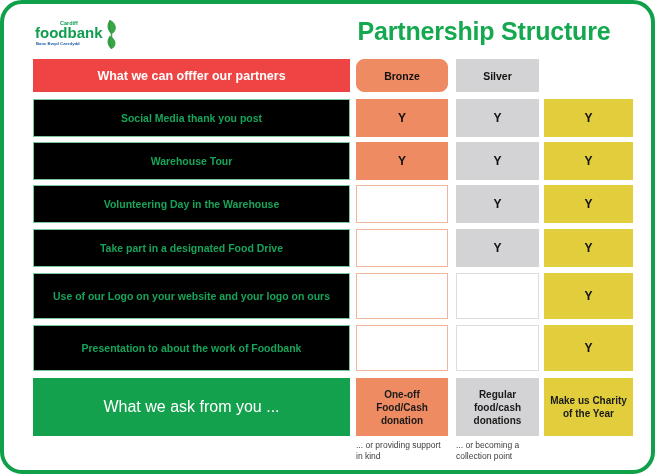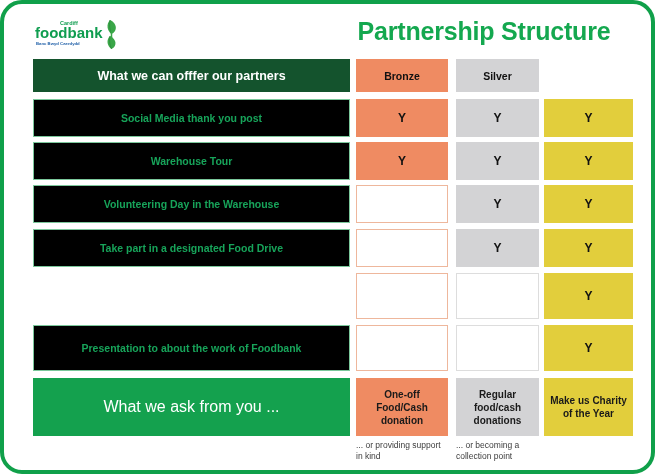--- a/index.html
+++ b/index.html
@@ -46,21 +46,21 @@
     border:1.5px solid #7bc79b;
     background:#000000;
     color:#17a45a;
     font-size:10.5px;font-weight:bold;
     display:flex;align-items:center;justify-content:center;
     text-align:center;
     padding:0 6px;
   }
   .lbl-head{
     left:29px;width:317px;
-    background:#14532d;border:none;
+    background:#ef4444;border:none;
     color:#ffffff;font-size:12.5px;font-weight:bold;
     display:flex;align-items:center;justify-content:center;
     text-align:center;
   }
   .lbl-foot{
     left:29px;width:317px;
     background:#14a14e;border:none;
     color:#ffffff;font-size:16px;font-weight:normal;
     display:flex;align-items:center;justify-content:center;
     text-align:center;
@@ -122,21 +122,21 @@
         <path d="M155 18 L155 58" stroke="#3aa648" stroke-width="3" fill="none"></path>
       </svg>
     </div>
 
     <div id="page-title">Partnership Structure</div>
   </div>
 
   <div id="grid">
 
     <div class="cell lbl-head" style="top:55px;height:33px;">What we can offfer our partners</div>
-    <div class="cell col-b fill-b tier tier-head" style="top:55px;height:33px;">Bronze</div>
+    <div class="cell col-b fill-b tier tier-head" style="top:55px;height:33px;border-radius:8px;">Bronze</div>
     <div class="cell col-s fill-s tier tier-head" style="top:55px;height:33px;">Silver</div>
 
     <div class="cell lbl" style="top:95px;height:38px;">Social Media thank you post</div>
     <div class="cell col-b fill-b tier yv" style="top:95px;height:38px;">Y</div>
     <div class="cell col-s fill-s tier yv" style="top:95px;height:38px;">Y</div>
     <div class="cell col-g fill-g tier yv" style="top:95px;height:38px;">Y</div>
 
     <div class="cell lbl" style="top:138px;height:38px;">Warehouse Tour</div>
     <div class="cell col-b fill-b tier yv" style="top:138px;height:38px;">Y</div>
     <div class="cell col-s fill-s tier yv" style="top:138px;height:38px;">Y</div>
@@ -145,20 +145,21 @@
     <div class="cell lbl" style="top:181px;height:38px;">Volunteering Day in the Warehouse</div>
     <div class="cell col-b empty-b tier yv" style="top:181px;height:38px;"></div>
     <div class="cell col-s fill-s tier yv" style="top:181px;height:38px;">Y</div>
     <div class="cell col-g fill-g tier yv" style="top:181px;height:38px;">Y</div>
 
     <div class="cell lbl" style="top:225px;height:38px;">Take part in a designated Food Drive</div>
     <div class="cell col-b empty-b tier yv" style="top:225px;height:38px;"></div>
     <div class="cell col-s fill-s tier yv" style="top:225px;height:38px;">Y</div>
     <div class="cell col-g fill-g tier yv" style="top:225px;height:38px;">Y</div>
 
+    <div class="cell lbl" style="top:269px;height:46px;">Use of our Logo on your website and your logo on ours</div>
     <div class="cell col-b empty-b tier yv" style="top:269px;height:46px;"></div>
     <div class="cell col-s empty-s tier yv" style="top:269px;height:46px;"></div>
     <div class="cell col-g fill-g tier yv" style="top:269px;height:46px;">Y</div>
 
     <div class="cell lbl" style="top:321px;height:46px;">Presentation to about the work of Foodbank</div>
     <div class="cell col-b empty-b tier yv" style="top:321px;height:46px;"></div>
     <div class="cell col-s empty-s tier yv" style="top:321px;height:46px;"></div>
     <div class="cell col-g fill-g tier yv" style="top:321px;height:46px;">Y</div>
 
     <div class="cell lbl-foot" style="top:374px;height:58px;">What we ask from you ...</div>

